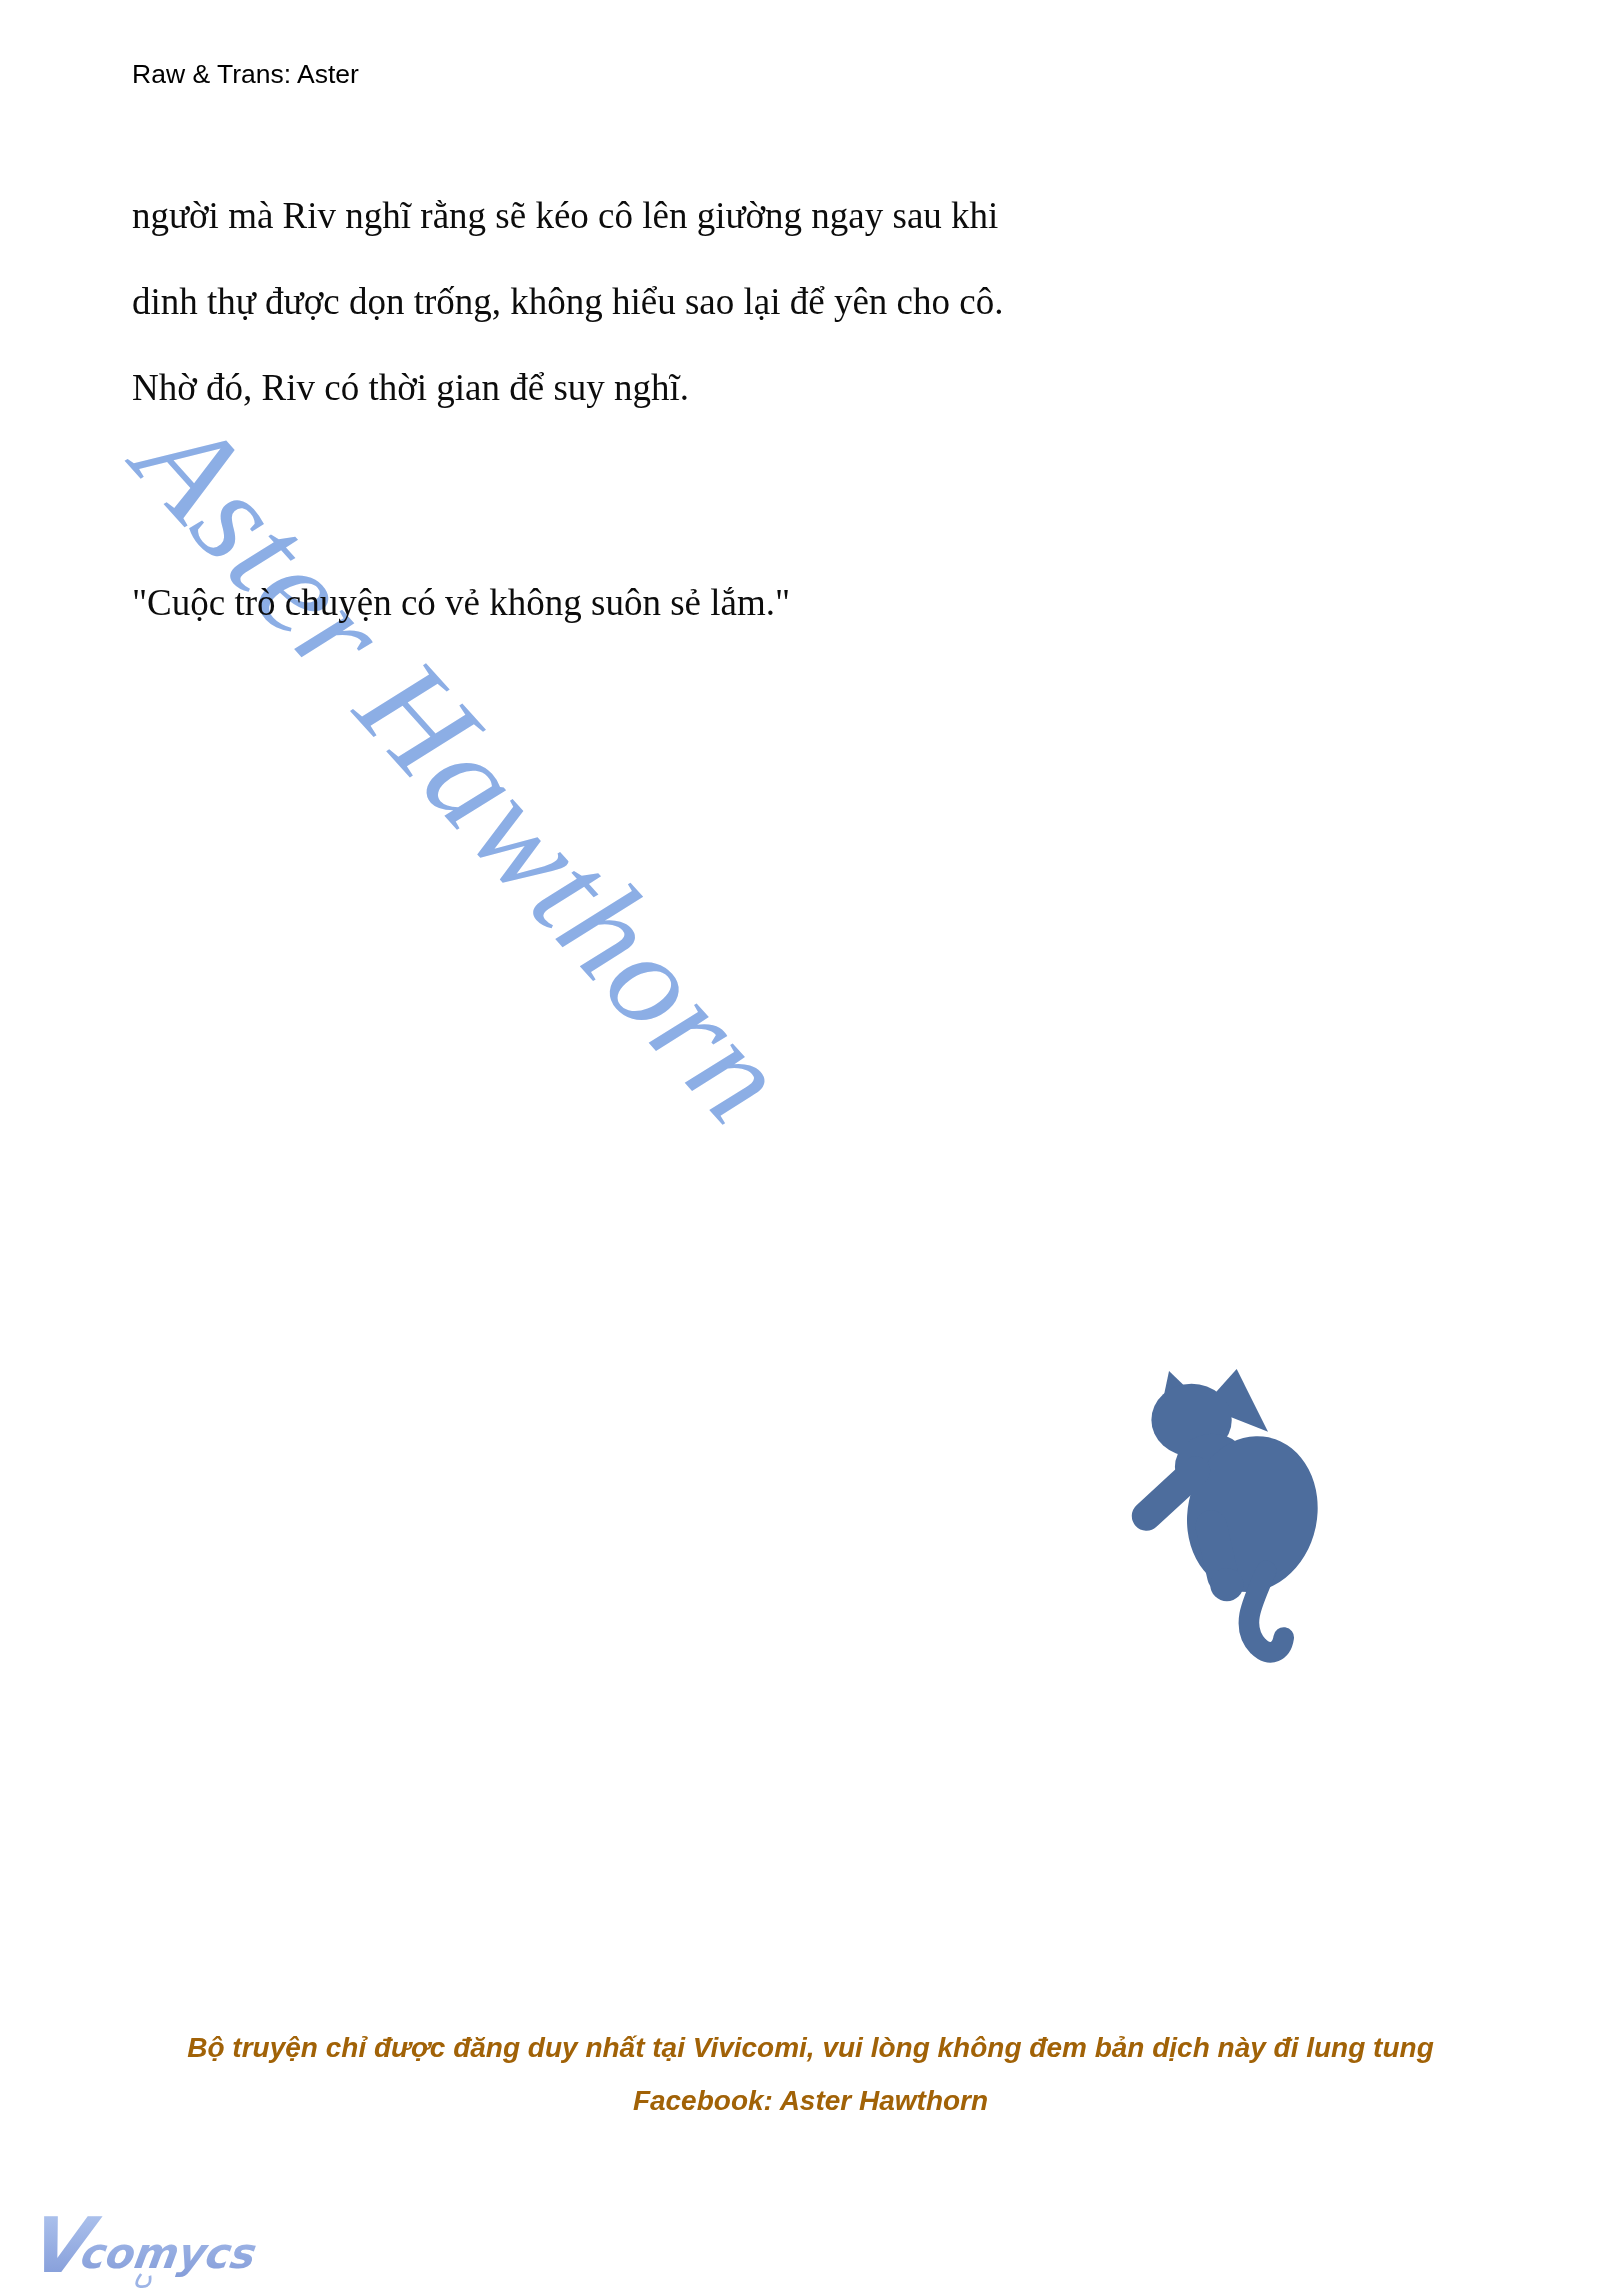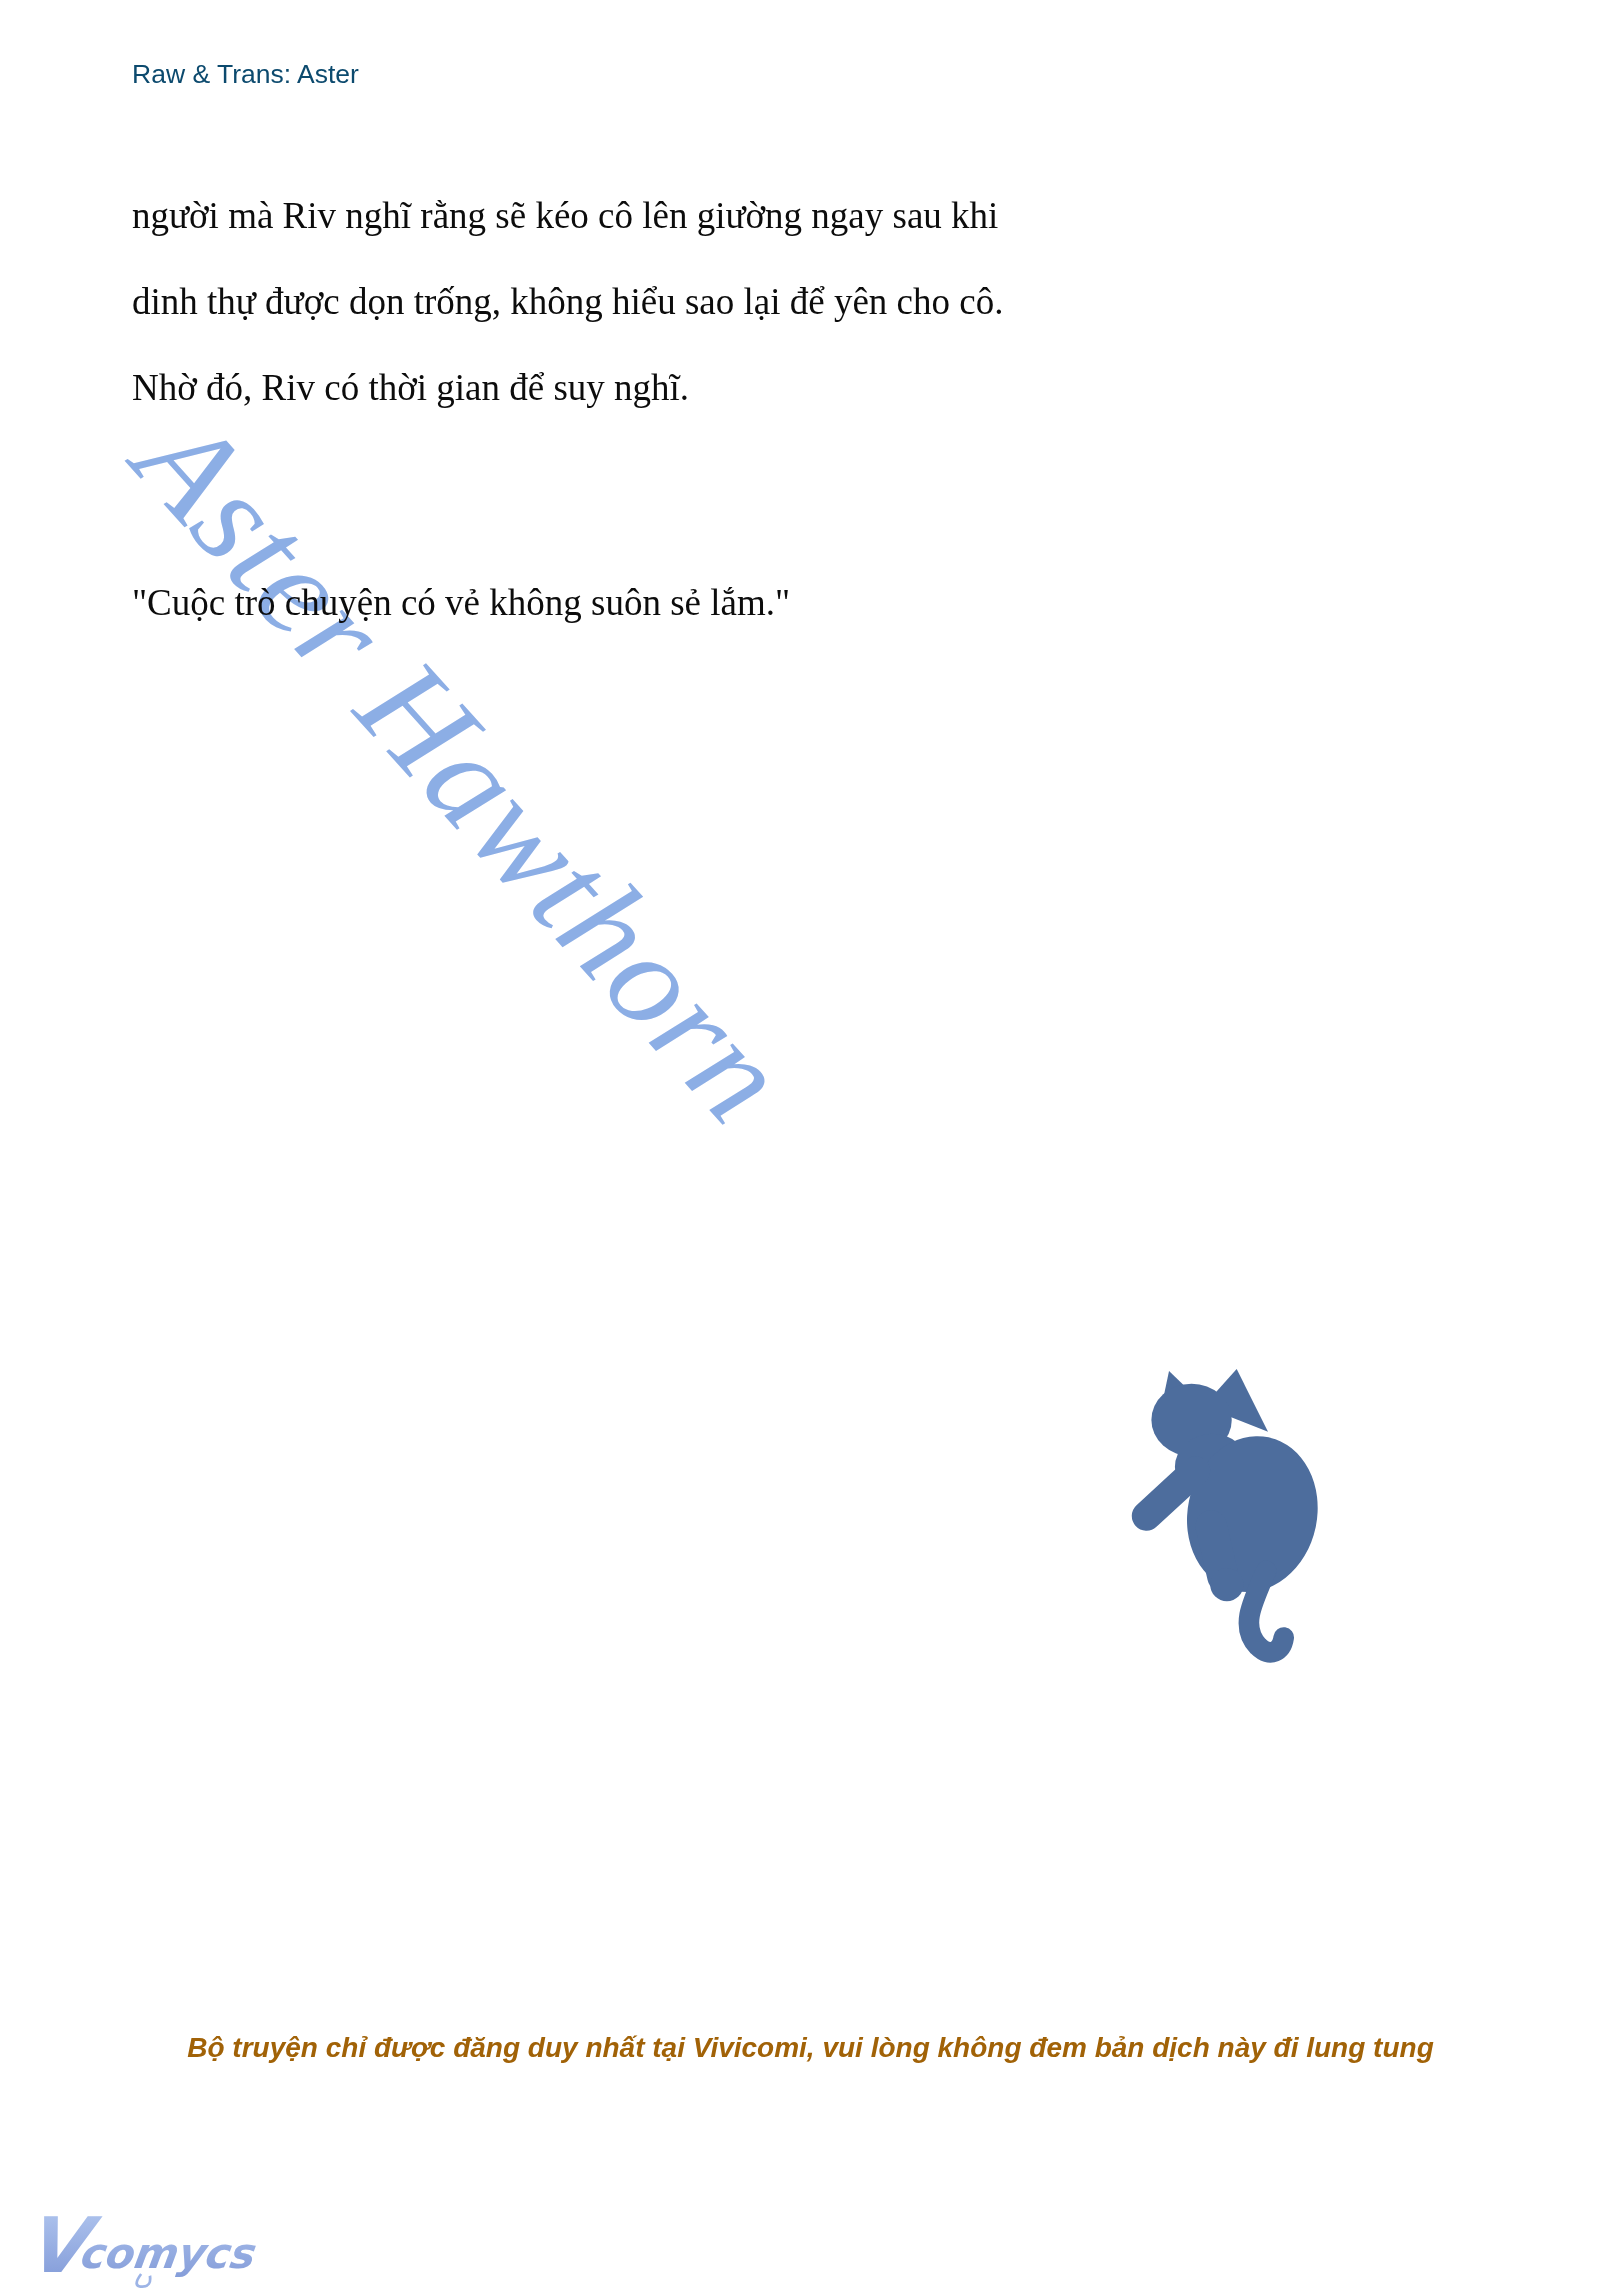--- a/index.html
+++ b/index.html
@@ -6,21 +6,21 @@
   .page{
     position:relative;
     width:1621px;height:2293px;
     background:#ffffff;
     overflow:hidden;
     font-family:"Liberation Serif", serif;
   }
   .header{
     position:absolute;left:132px;top:59px;
     font-family:"Liberation Sans", sans-serif;
-    font-size:26.5px;color:#0c4a6e;z-index:2;
+    font-size:26.5px;color:#000000;z-index:2;
   }
   .body-text{
     position:absolute;left:132px;top:173px;width:1372px;
     font-size:37px;line-height:86px;color:#0c0c0c;z-index:1;
   }
   .body-text p{
     margin:0 0 129px 0;
     white-space:pre-line;
   }
   .watermark{
@@ -79,20 +79,21 @@
 
   <div class="body-text">
     <p>người mà Riv nghĩ rằng sẽ kéo cô lên giường ngay sau khi
 dinh thự được dọn trống, không hiểu sao lại để yên cho cô.
 Nhờ đó, Riv có thời gian để suy nghĩ.</p>
     <p>"Cuộc trò chuyện có vẻ không suôn sẻ lắm."</p>
   </div>
 
   <div class="footer">
     <div>Bộ truyện chỉ được đăng duy nhất tại Vivicomi, vui lòng không đem bản dịch này đi lung tung</div>
+    <div>Facebook: Aster Hawthorn</div>
   </div>
 
   <div class="logo">
     <svg viewBox="0 0 280 100" width="255" height="94" xmlns="http://www.w3.org/2000/svg">
       <defs>
         <linearGradient id="logoGrad" x1="0" y1="0" x2="0" y2="1">
           <stop offset="0" stop-color="#b3c8f0"></stop>
           <stop offset="1" stop-color="#7e97d6"></stop>
         </linearGradient>
       </defs>

